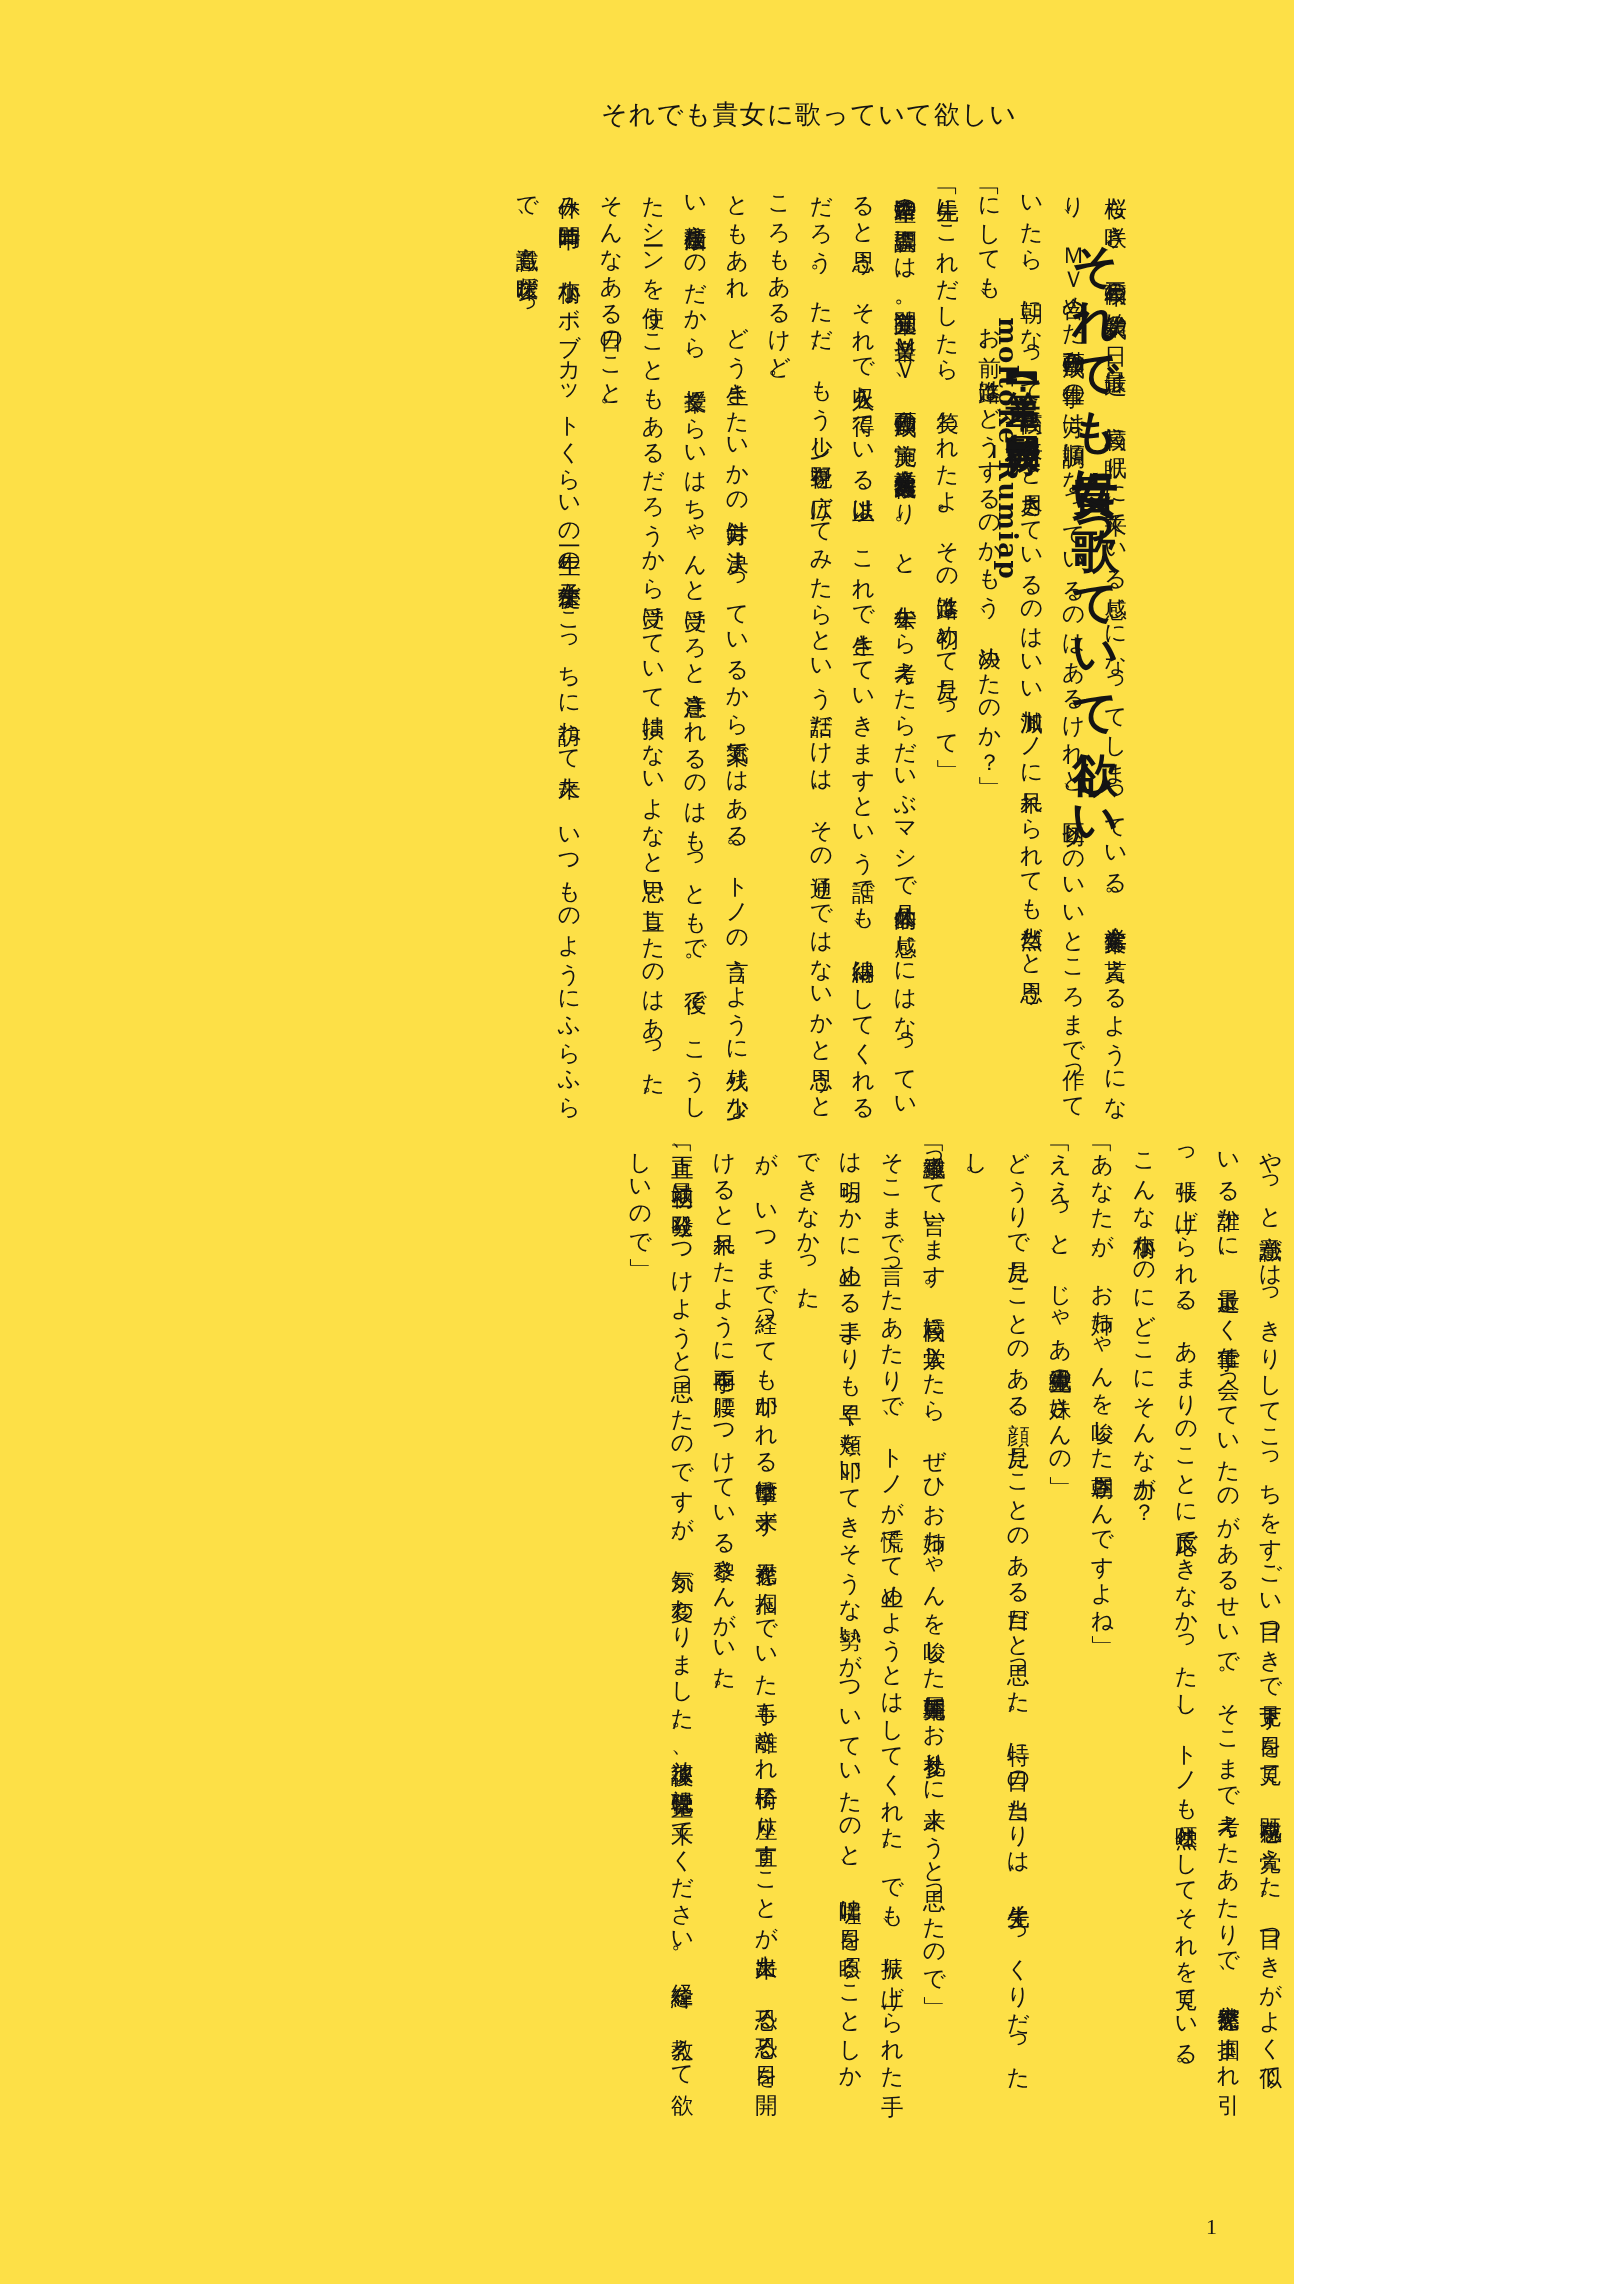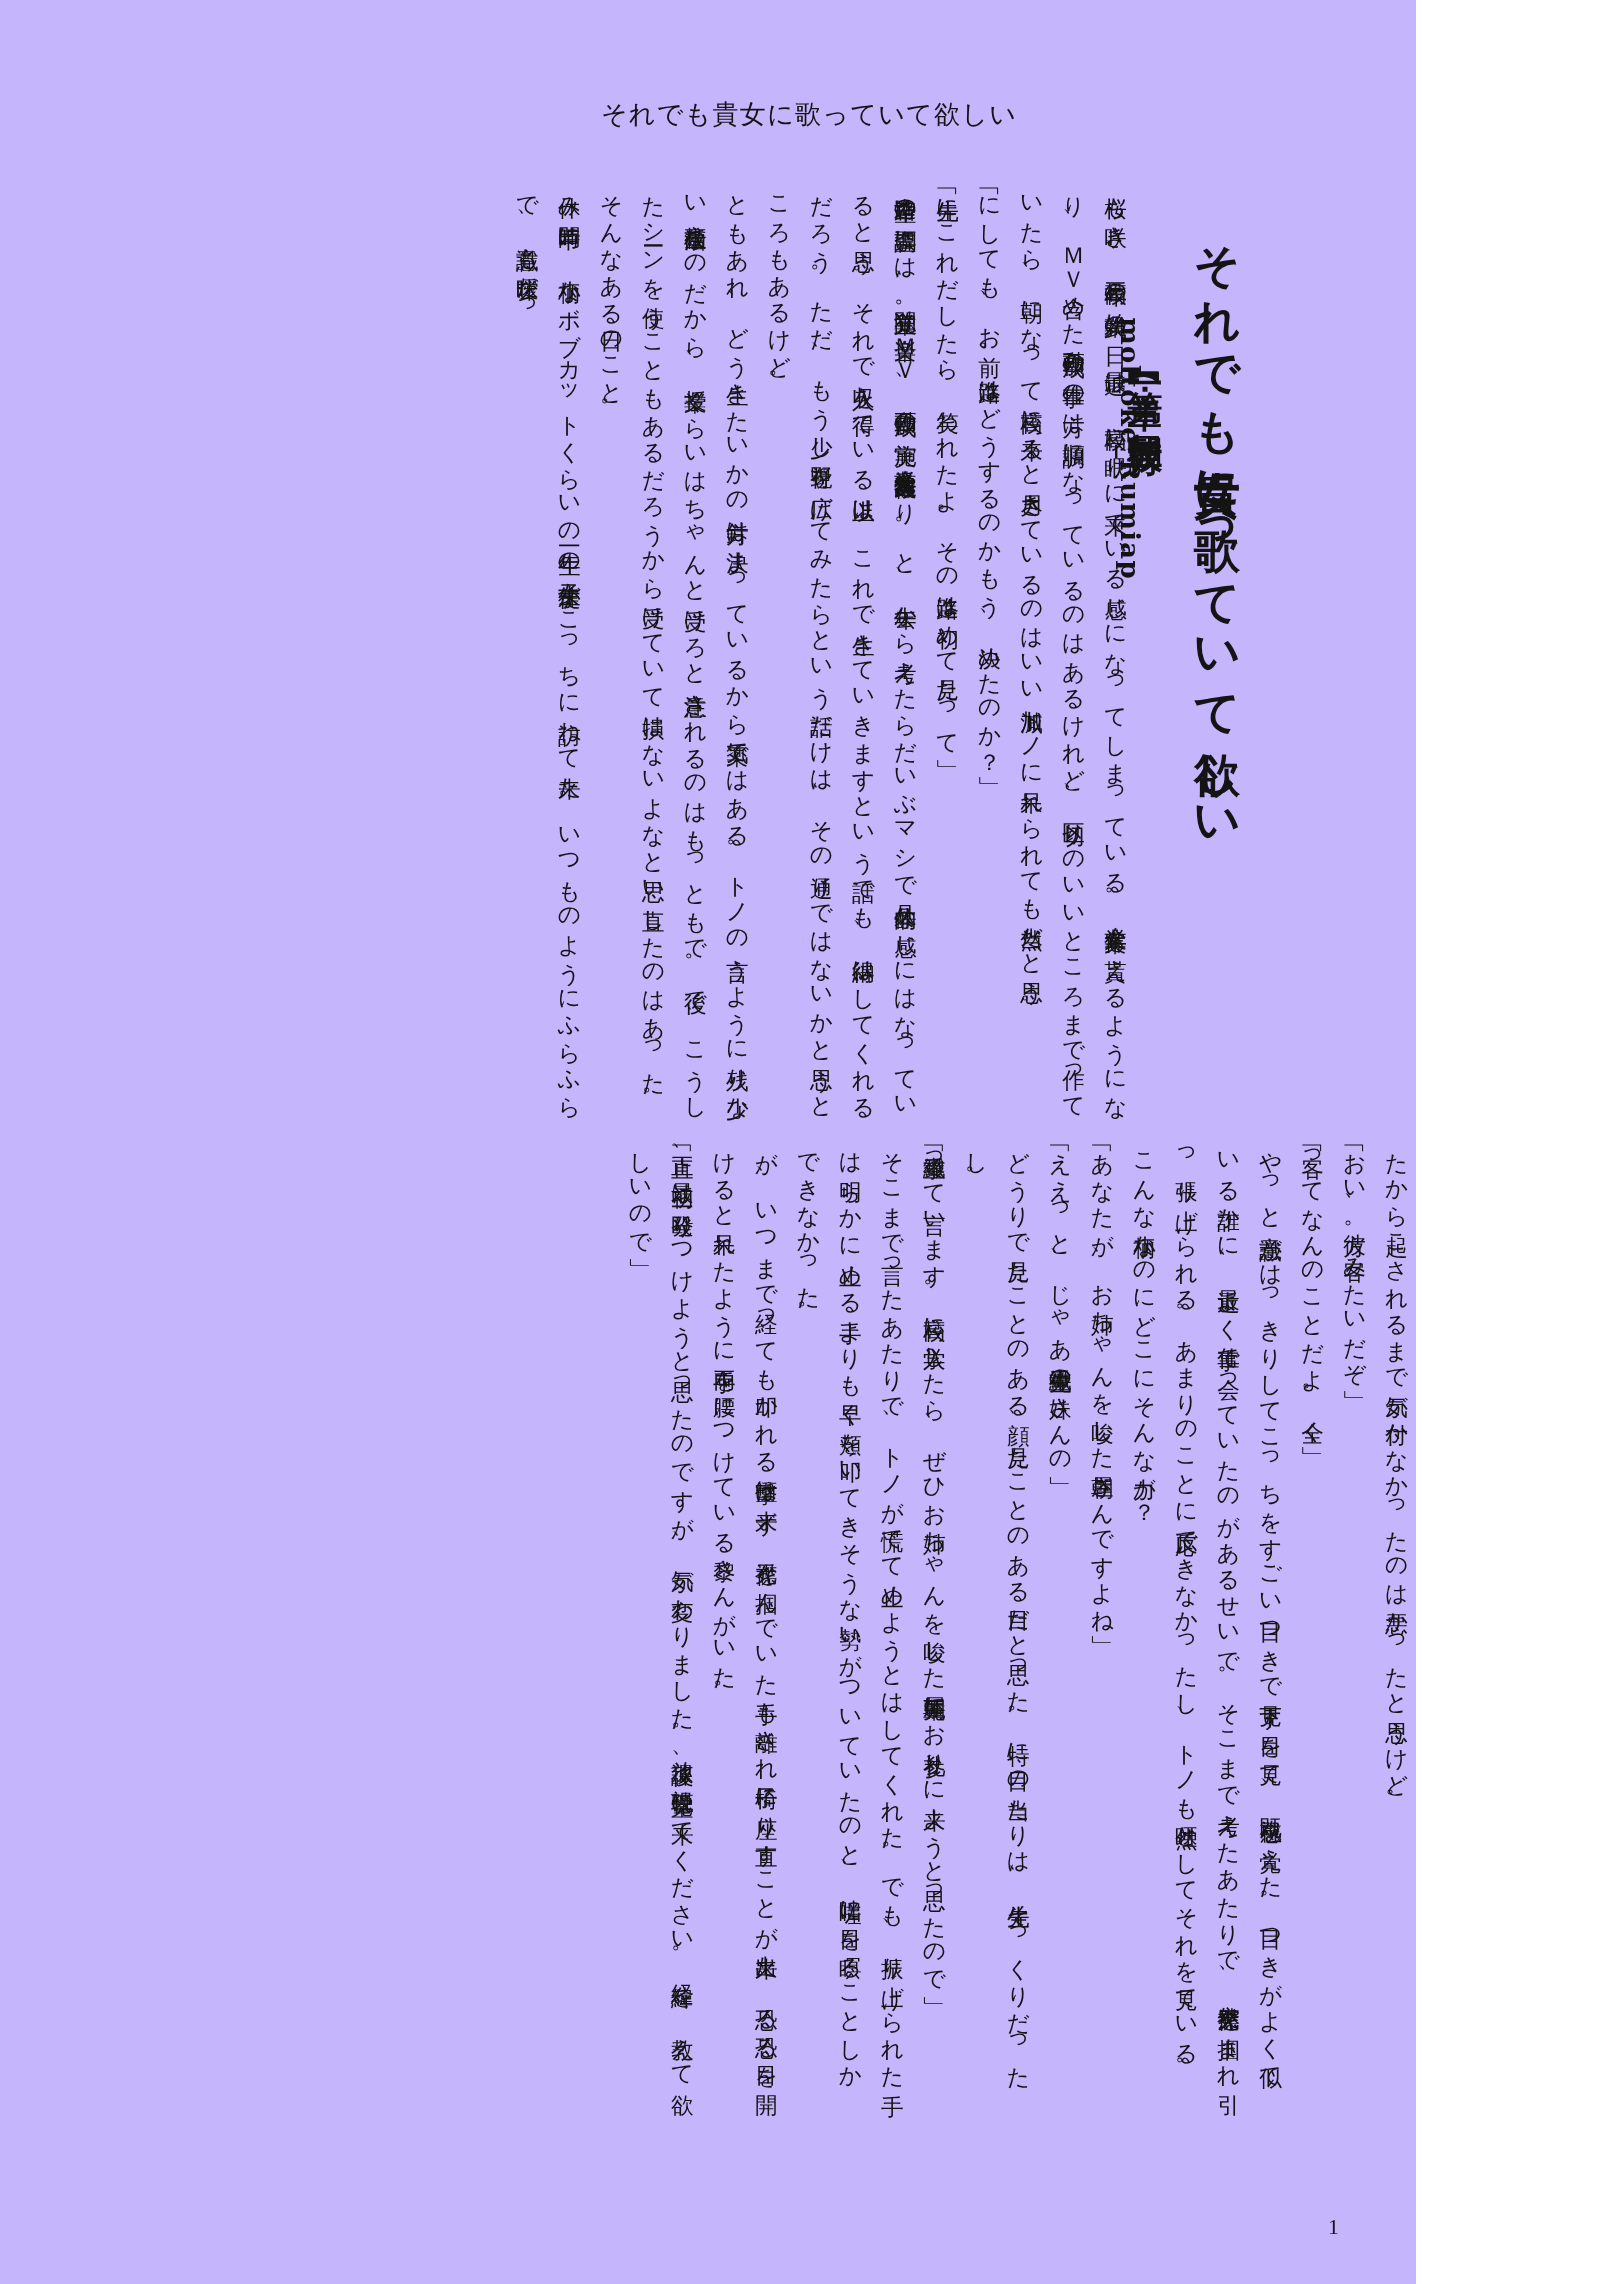--- a/index.html
+++ b/index.html
@@ -7,23 +7,23 @@
     padding: 0;
     background: #ffffff;
   }
   body {
     font-family: "DejaVu Serif", "Liberation Serif", serif;
     color: #1a1a1a;
   }
 
   #page {
     position: relative;
-    width: 1416px;
+    width: 1294px;
     height: 2284px;
-    background: #c4b5fd;
+    background: #fde047;
     overflow: hidden;
     box-sizing: border-box;
   }
 
   
   .running-header {
     position: absolute;
     top: 97px;
     left: 0;
     width: 1618px;

